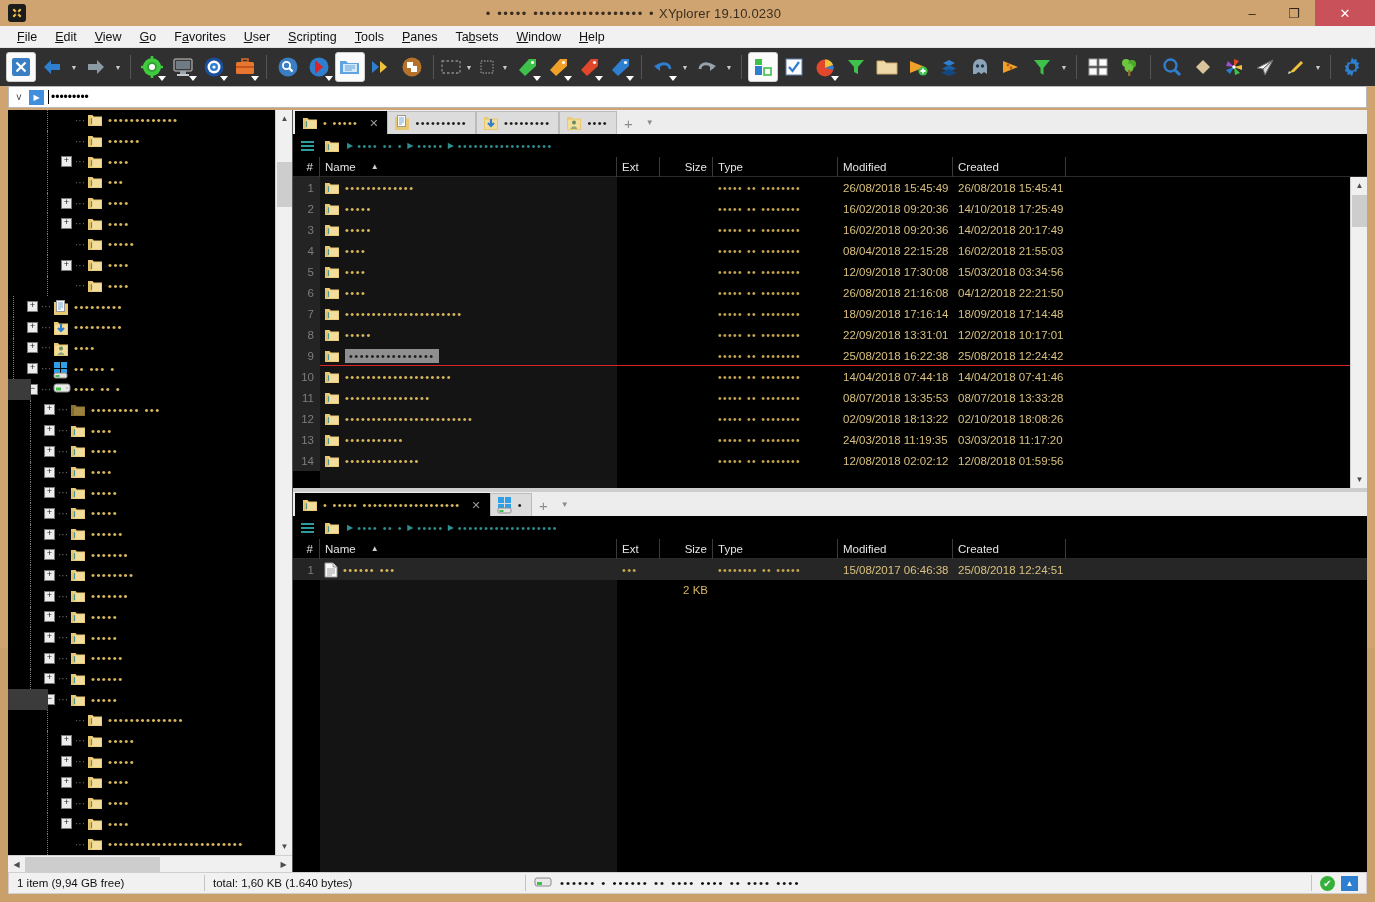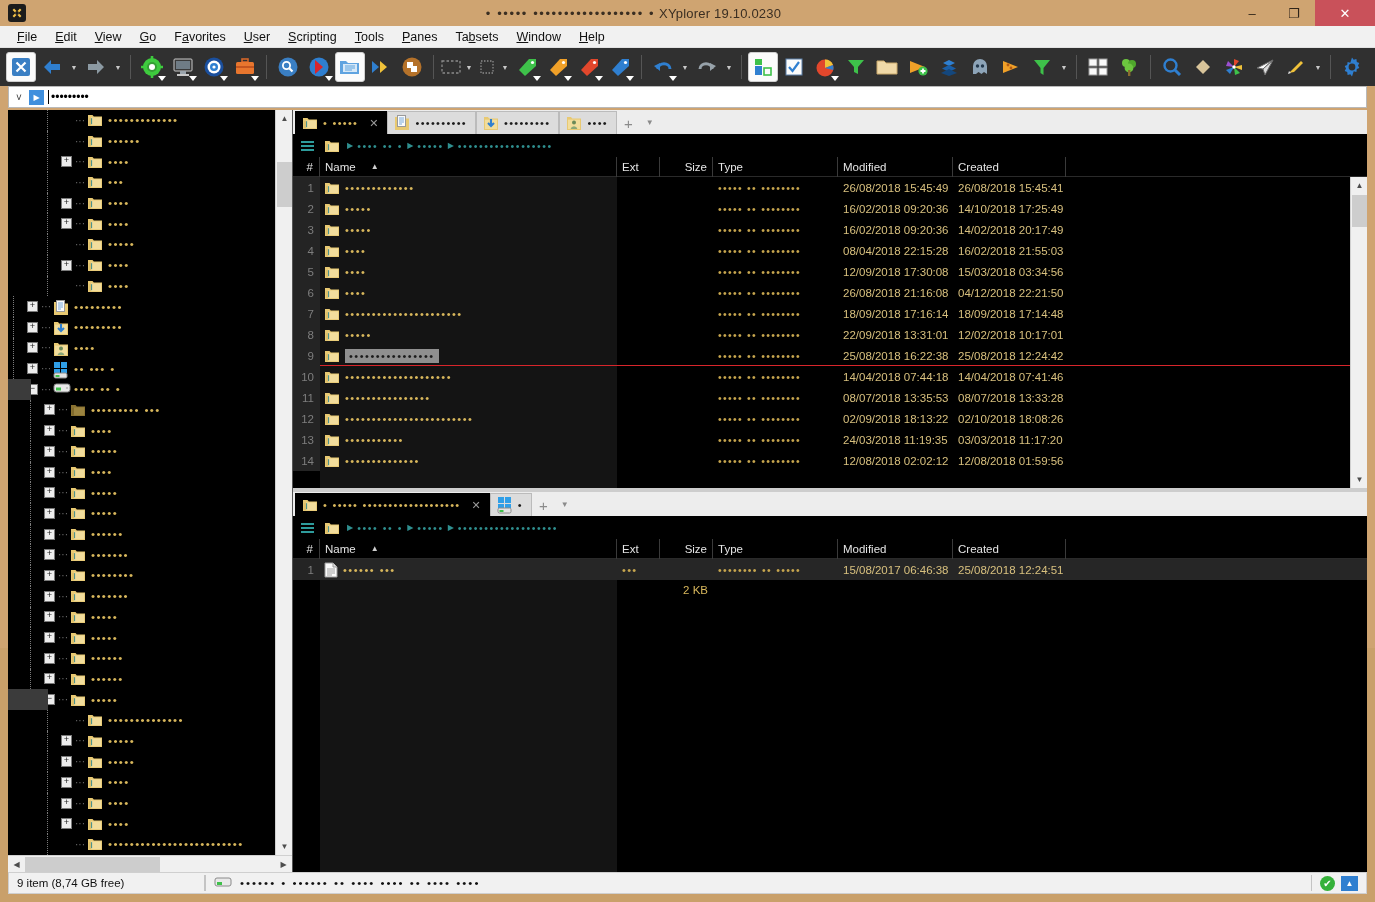--- a/index.html
+++ b/index.html
@@ -1602,22 +1602,23 @@
                 <div class="c cre">25/08/2018 12:24:51</div>
               </div>
             </div>
         </div>
       </div>
 
     </div>
   </div>
 
   <div id="statusbar">
-    <div class="sb-cell" id="sb-left">9 item (8,74 GB free)</div>
+    <div class="sb-cell" id="sb-left">1 item (9,94 GB free)</div>
     <div class="sb-sep"></div>
+    <div class="sb-cell" id="sb-mid">total: 1,60 KB (1.640 bytes)</div>
     <div class="sb-sep"></div>
     <div class="sb-cell" id="sb-right">
       <span>
         <svg width="18" height="12" viewBox="0 0 18 12">
             <rect x="1" y="2" width="16" height="8" rx="2" fill="#e9e9e9" stroke="#8a8a8a"></rect>
             <rect x="3" y="6" width="5" height="3" fill="#3ec14a"></rect>
           </svg>
       </span>
       <span class="sb-redact">•••••• •    •••••• •• ••••    •••• •• •••• ••••</span>
     </div>

